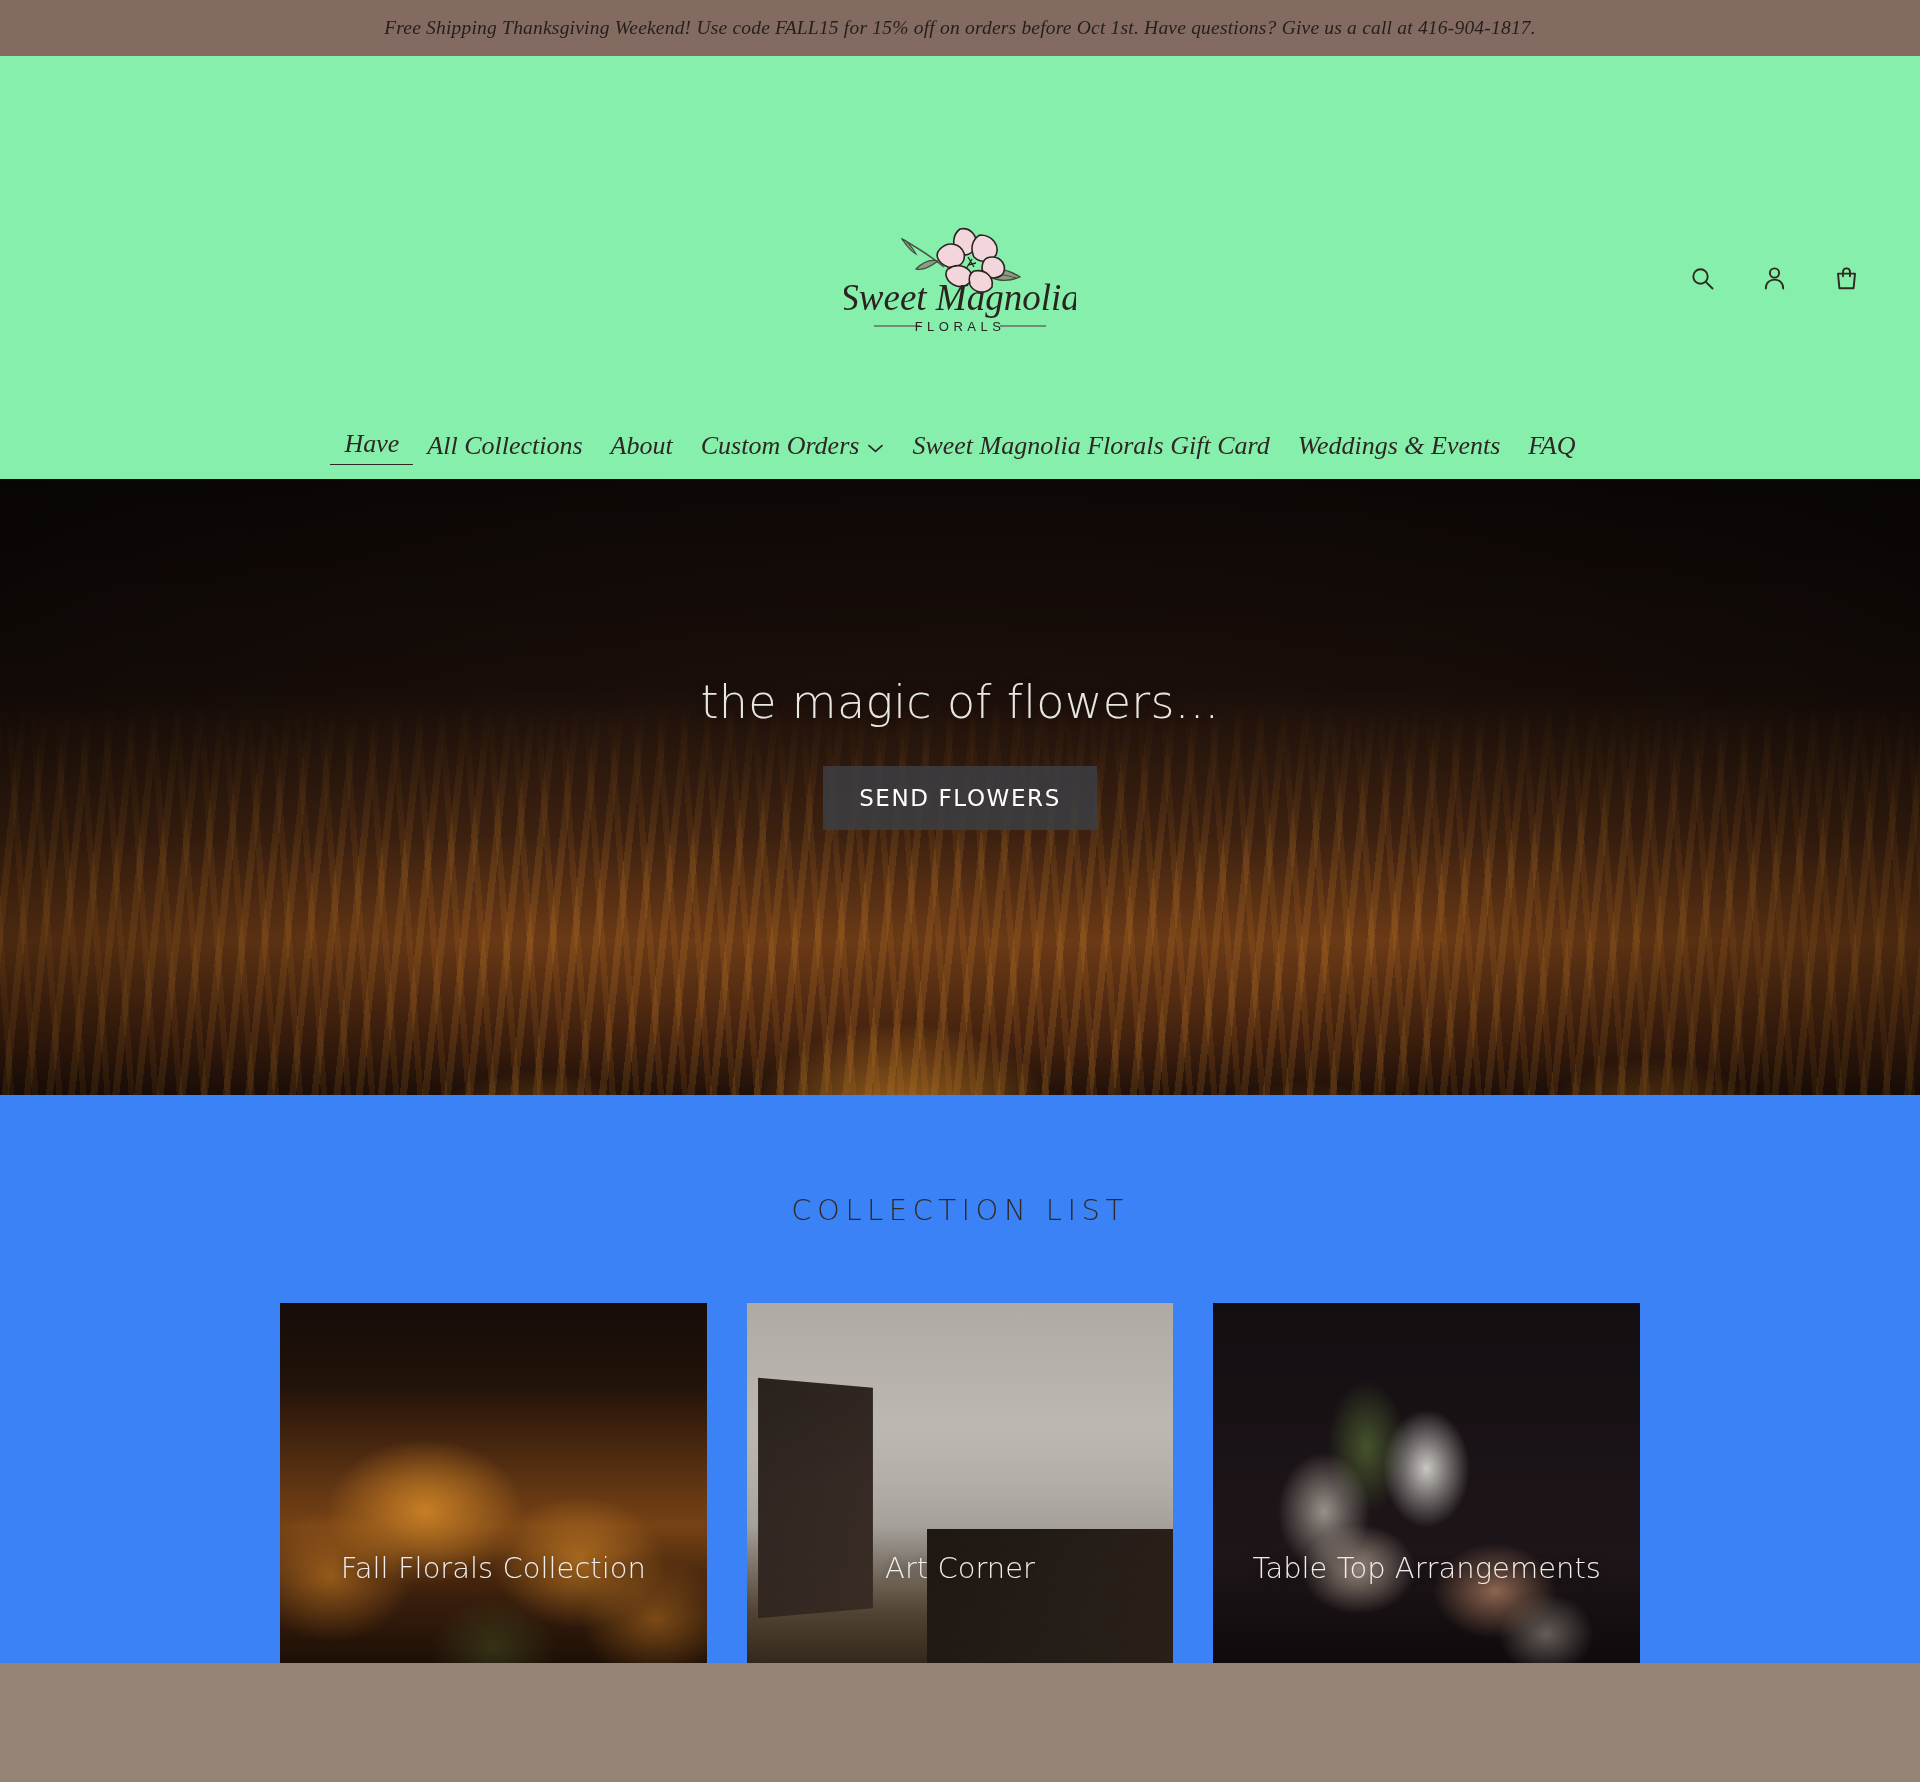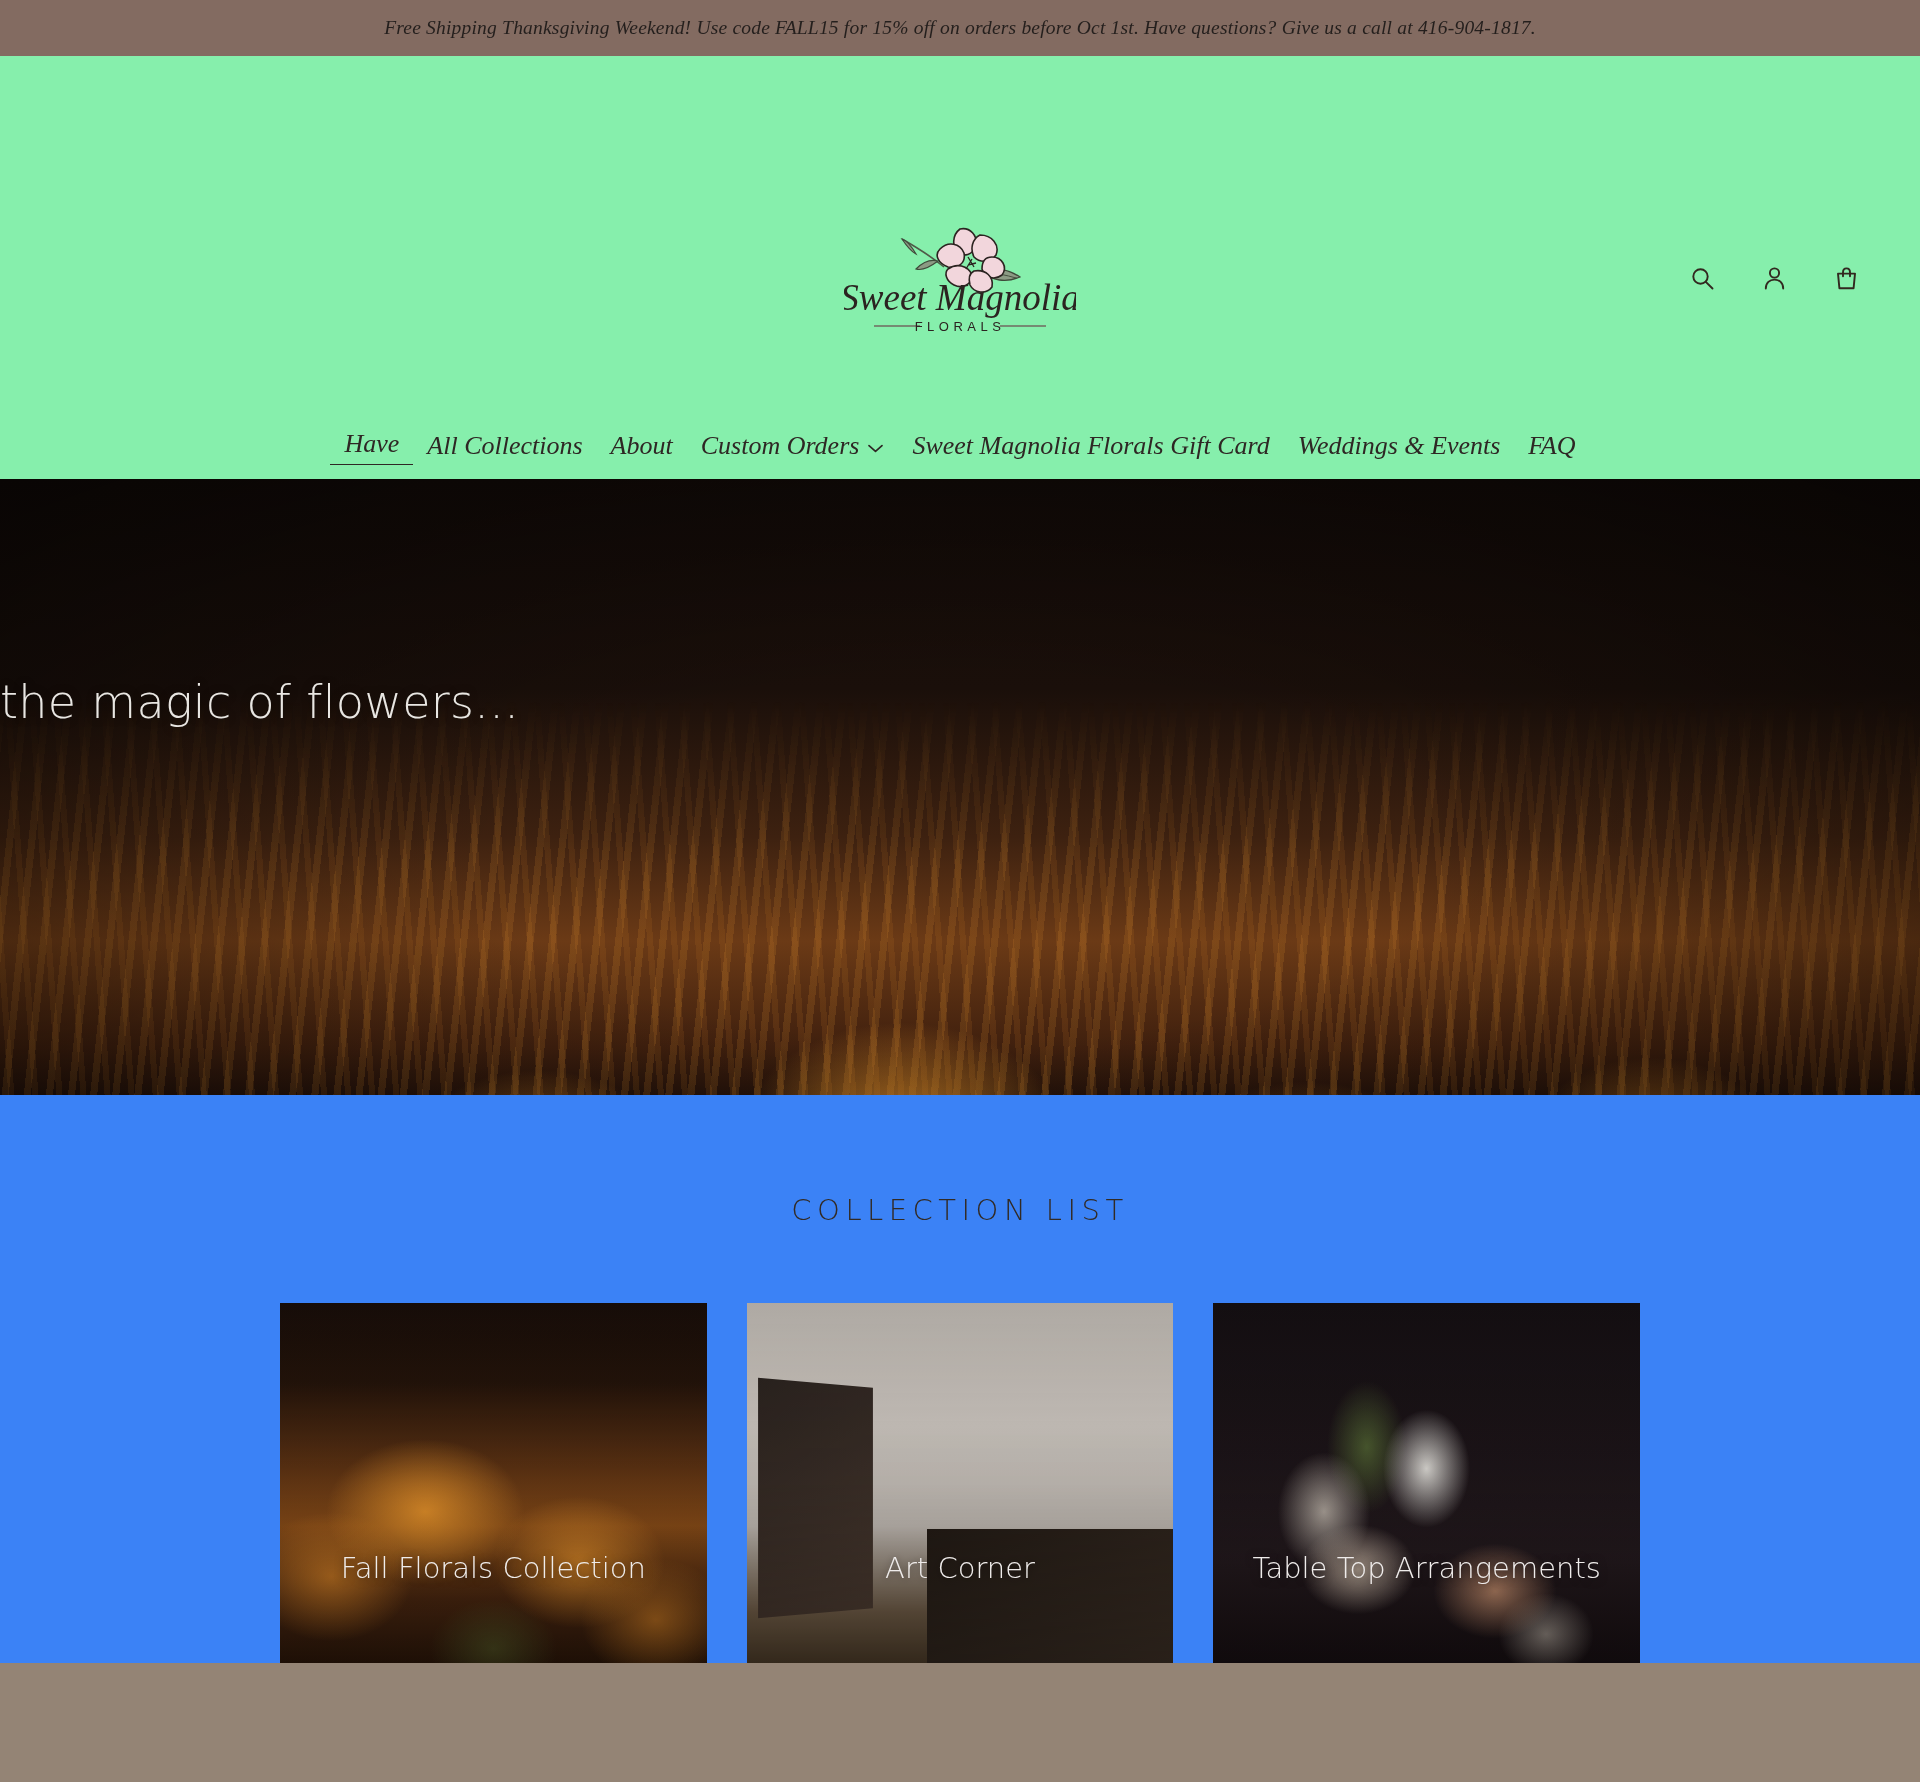--- a/index.html
+++ b/index.html
@@ -137,21 +137,21 @@
   .hero-vignette {
     position: absolute;
     inset: 0;
     background: radial-gradient(ellipse 72% 86% at 50% 62%, rgba(0,0,0,0) 34%, rgba(0,0,0,0.55) 100%);
   }
   .hero-content {
     position: absolute;
     left: 0; right: 0;
     top: 196px;
     display: flex;
-    flex-direction: row;
+    flex-direction: column;
     align-items: center;
   }
   .hero-heading {
     font-family: "DejaVu Sans", sans-serif;
     font-weight: 300;
     font-size: 46px;
     color: #e8e6e2;
     letter-spacing: 0.3px;
     text-shadow: 0 1px 10px rgba(0,0,0,0.35);
   }
@@ -358,20 +358,21 @@
 </header>
 
 <section class="hero">
   <div class="hero-photo"></div>
   <div class="hero-petals"></div>
 
   <div class="hero-vignette"></div>
 
   <div class="hero-content">
     <h1 class="hero-heading">the magic of flowers...</h1>
+    <a class="hero-cta" href="#">SEND FLOWERS</a>
   </div>
 </section>
 
 <section class="collection-section">
   <h2 class="collection-title">COLLECTION LIST</h2>
 
   <div class="collection-grid">
 
     <a class="collection-card" href="#">
       <span class="card-photo fall"></span>

